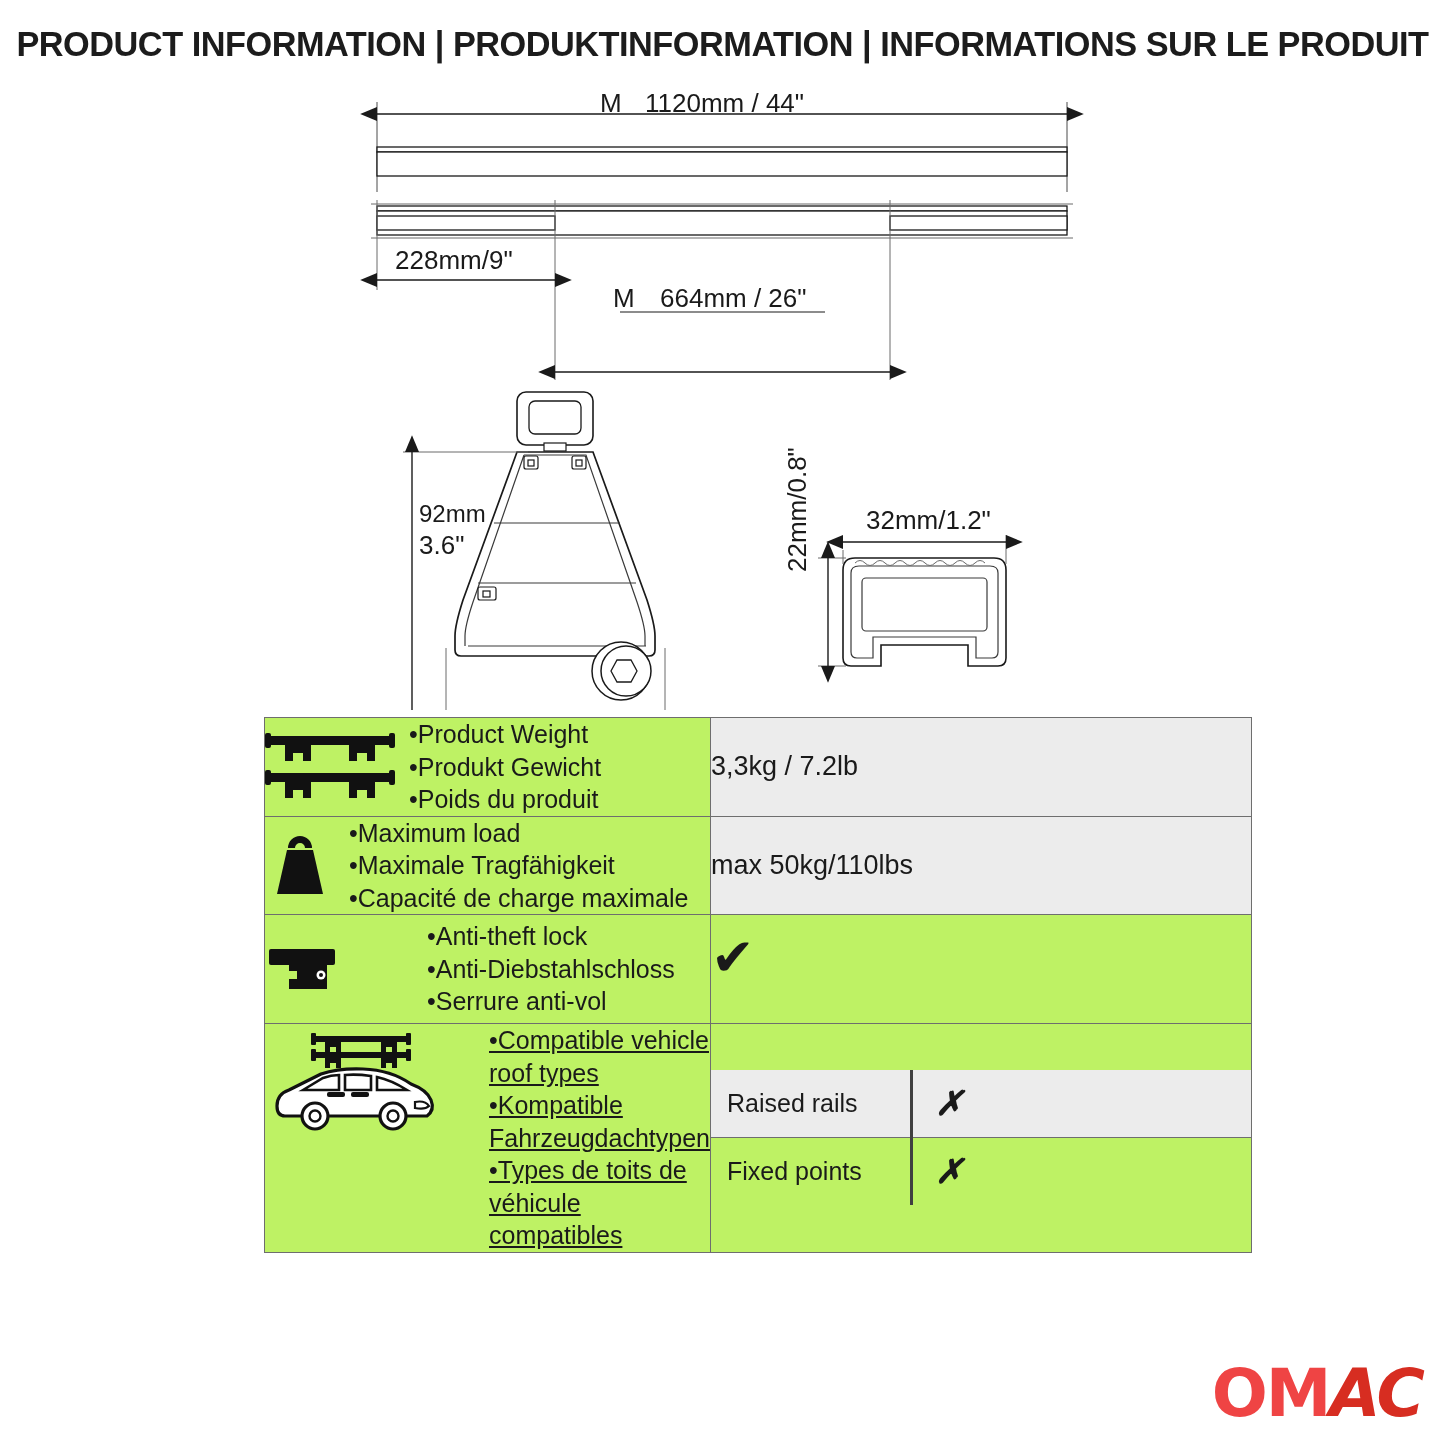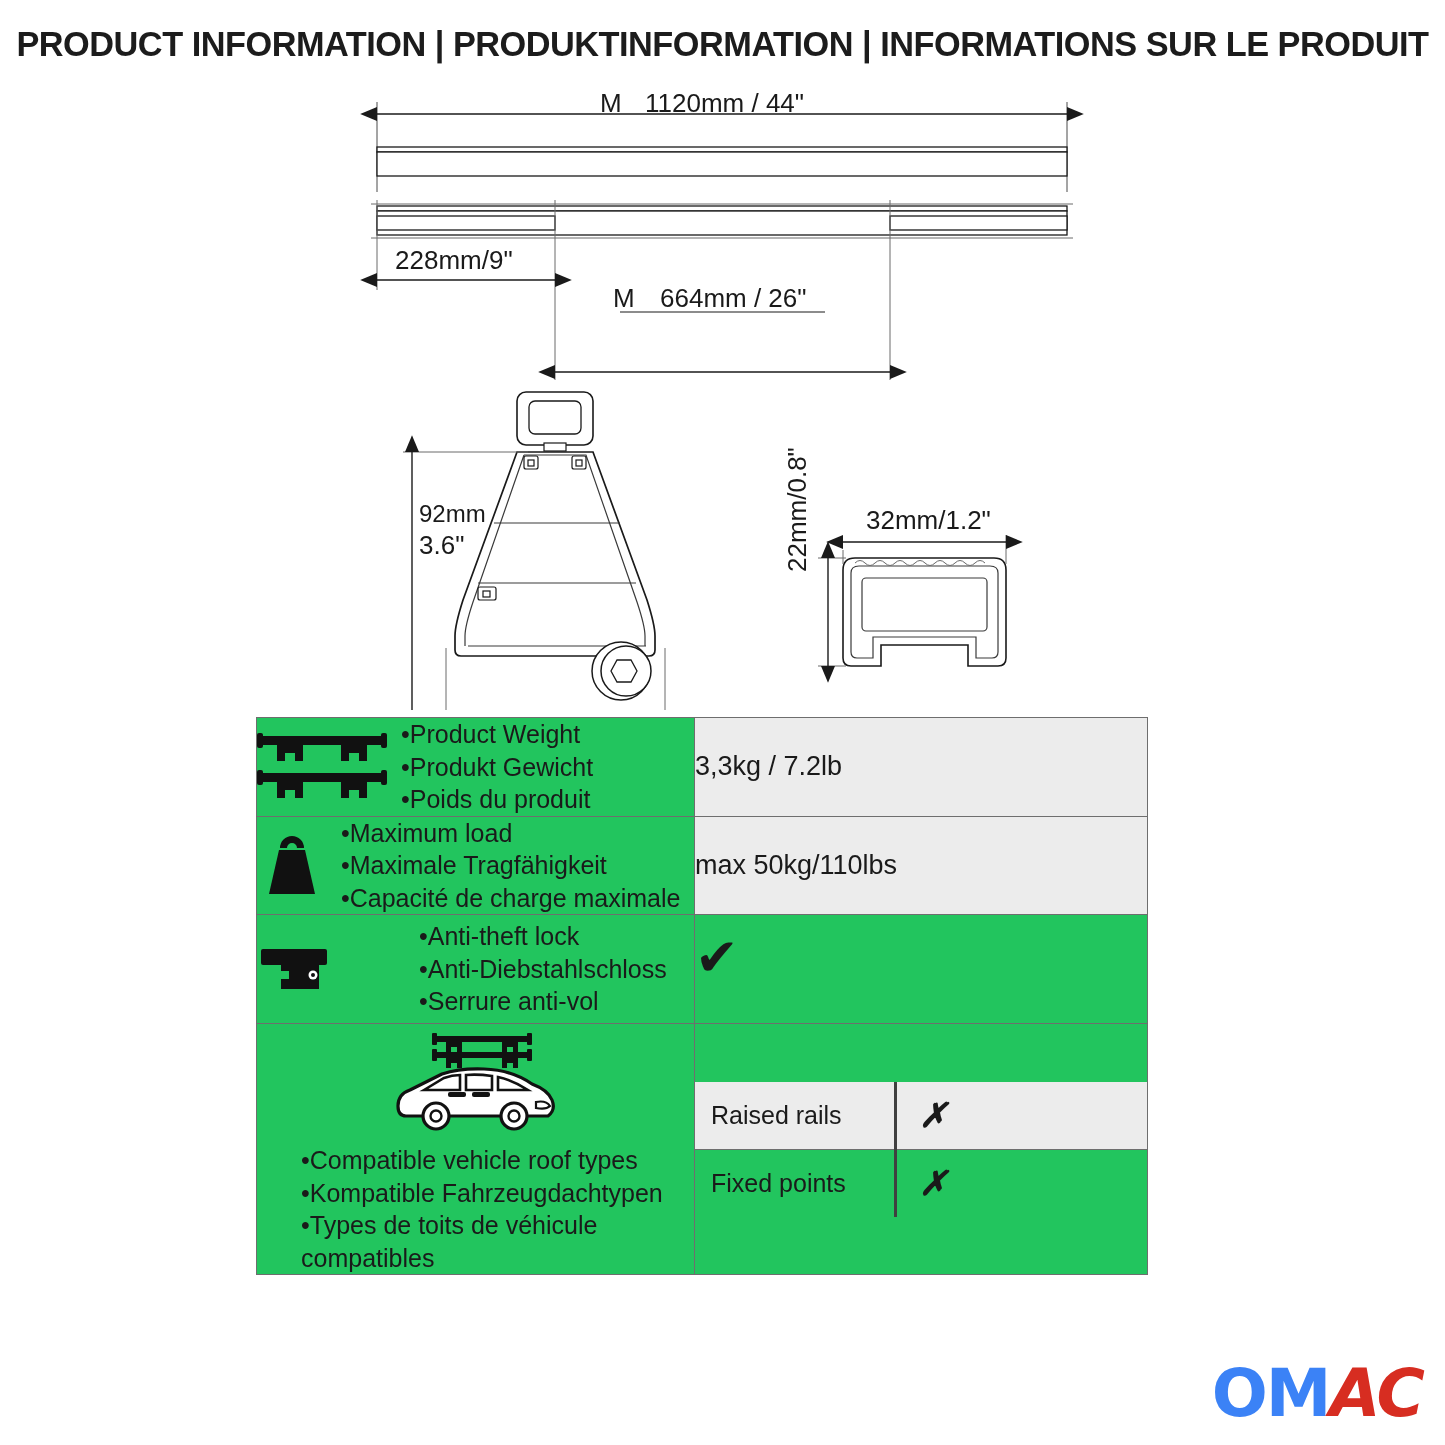--- a/index.html
+++ b/index.html
@@ -23,25 +23,25 @@
     white-space:nowrap;
     transform:scaleX(0.98);
   }
 
   
   .draw{position:absolute;left:0;top:80px;width:1445px;height:630px;}
   .draw svg{display:block;}
 
   
   .spec-table{
-    position:absolute;left:256px;top:717px;
-    width:892px;
+    position:absolute;left:264px;top:717px;
+    width:988px;
     border:1px solid #6e6e6e;
     border-collapse:collapse;
-    background:#22c55e;
+    background:#bef264;
   }
   .spec-table td{
     border:1px solid #6e6e6e;
     padding:0;
     vertical-align:middle;
   }
   .shade{background:#ececec;}
   .cell-label{
     width:437px;
     padding:10px 8px 10px 12px;
@@ -72,34 +72,34 @@
     height:67px;
     font-size:25px;
     padding:0 0 0 16px;
     vertical-align:middle;
   }
   .roof-table tr:last-child td{border-bottom:none;}
   .roof-table td.rt-name{width:183px;border-right:3px solid #404040;}
   .roof-table td.rt-mark{padding-left:22px;}
 
   .compat-cell{padding:6px 8px 12px 12px;}
-  .compat-wrap{display:flex;flex-direction:column;}
+  .compat-wrap{display:flex;text-decoration:underline;}
   .compat-car{display:flex;justify-content:center;margin:4px 0 6px 0;}
   .compat-lines{font-size:25px;line-height:1.30;padding-left:44px;}
 
   
   .logo{
     position:absolute;right:22px;bottom:18px;
     font-size:66px;
     font-weight:bold;
     letter-spacing:-2px;
     line-height:1;
     font-family:"DejaVu Sans", sans-serif;
   }
-  .logo .om{color:#3b82f6;}
+  .logo .om{color:#ef4444;}
   .logo .ac{color:#D72D21;font-style:italic;}
 </style>
 </head>
 <body>
 
 <div class="page">
 
   <div class="title">PRODUCT INFORMATION | PRODUKTINFORMATION | INFORMATIONS SUR LE PRODUIT</div>
 
   <div class="draw">

